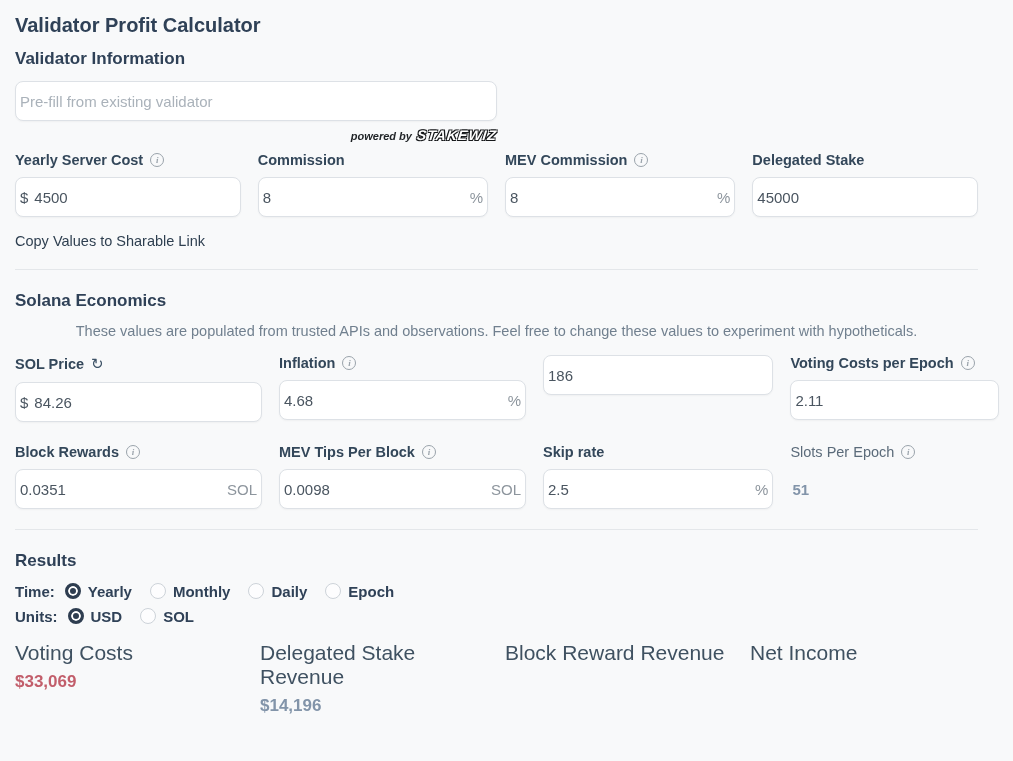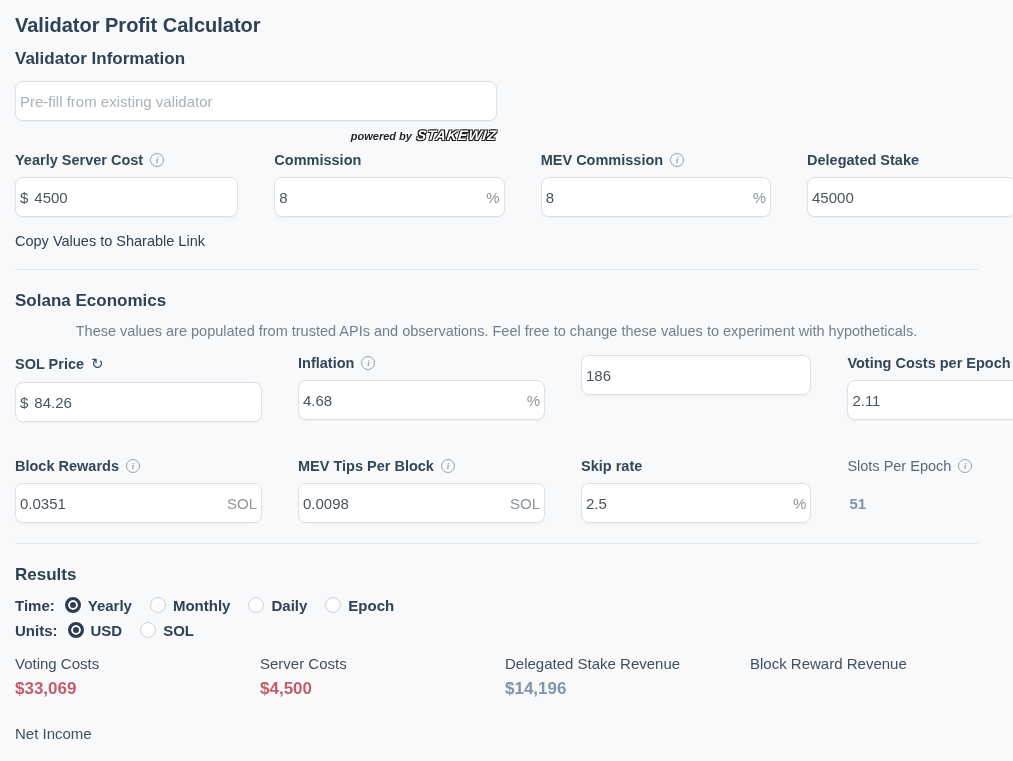--- a/index.html
+++ b/index.html
@@ -39,21 +39,21 @@
     white-space: nowrap;
   }
   .powered-prefix { font-size: 11px; font-style: italic; font-weight: bold; color: #1f2326; margin-right: 5px; }
   .powered-brand {
     font-size: 14px; font-weight: bold; font-style: italic;
     letter-spacing: 1px; display: inline-block; transform: skewX(-6deg);
     color: #ffffff;
     text-shadow: -1px -1px 0 #16181a, 1px -1px 0 #16181a, -1px 1px 0 #16181a, 1px 1px 0 #16181a, 0 0 1px #16181a;
   }
 
-  .grid4 { display: grid; grid-template-columns: repeat(4, 1fr); column-gap: 17px; row-gap: 22px; gap: 36px; }
+  .grid4 { display: grid; grid-template-columns: repeat(4, 1fr); column-gap: 17px; row-gap: 22px; }
 
   .field-label {
     font-size: 14.5px; font-weight: bold; color: #33475a;
     margin-bottom: 9px; display: flex; align-items: center;
   }
   .field-label.muted { font-weight: normal; color: #5b6b7a; }
   .info-icon {
     display: inline-block; width: 14px; height: 14px; margin-left: 7px;
     border: 1px solid #9aa3ab; border-radius: 50%;
     color: #9aa3ab; font-size: 9px; line-height: 12px; text-align: center;
@@ -85,21 +85,21 @@
     width: 16px; height: 16px; border-radius: 50%;
     border: 1px solid #cdd3d9; background: #fdfdfe; margin-right: 7px; flex: none;
   }
   .radio.checked {
     border: 3px solid #2e3d50; background: #2e3d50;
     box-shadow: inset 0 0 0 2px #ffffff;
   }
   .radio-option .opt-label { font-size: 15px; font-weight: bold; color: #2f4157; }
 
   .results-grid { display: grid; grid-template-columns: repeat(4, 1fr); column-gap: 17px; row-gap: 26px; margin-top: 16px; }
-  .result-label { font-size: 15px; color: #3f5161; margin-bottom: 7px; }
+  .result-label { font-size: 21px; color: #3f5161; margin-bottom: 7px; }
   .result-value { font-size: 17px; font-weight: bold; }
   .result-value.cost { color: #c25e6b; }
   .result-value.revenue { color: #8294a9; }
 </style>
 </head>
 <body>
 
 <div class="content">
 
   <h1 class="page-title">Validator Profit Calculator</h1>
@@ -274,24 +274,20 @@
       <span class="opt-label">SOL</span>
     </span>
   </div>
 
   <div class="results-grid">
     <div>
       <div class="result-label">Voting Costs</div>
       <div class="result-value cost">$33,069</div>
     </div>
     <div>
-      <div class="result-label">Server Costs</div>
-      <div class="result-value cost">$4,500</div>
-    </div>
-    <div>
       <div class="result-label">Delegated Stake Revenue</div>
       <div class="result-value revenue">$14,196</div>
     </div>
     <div>
       <div class="result-label">Block Reward Revenue</div>
 
     </div>
     <div>
       <div class="result-label">Net Income</div>
 

